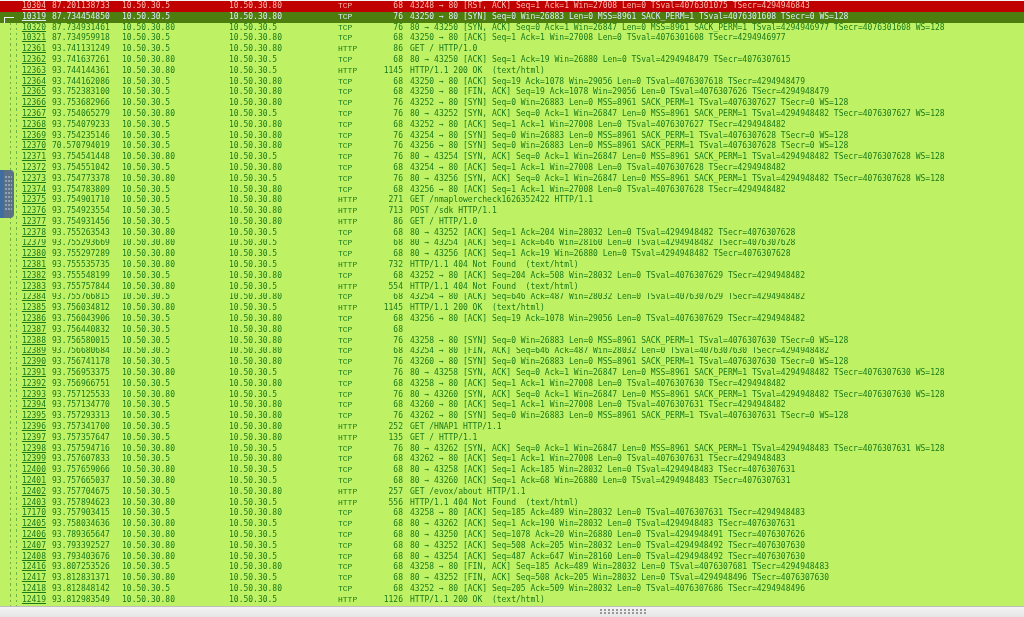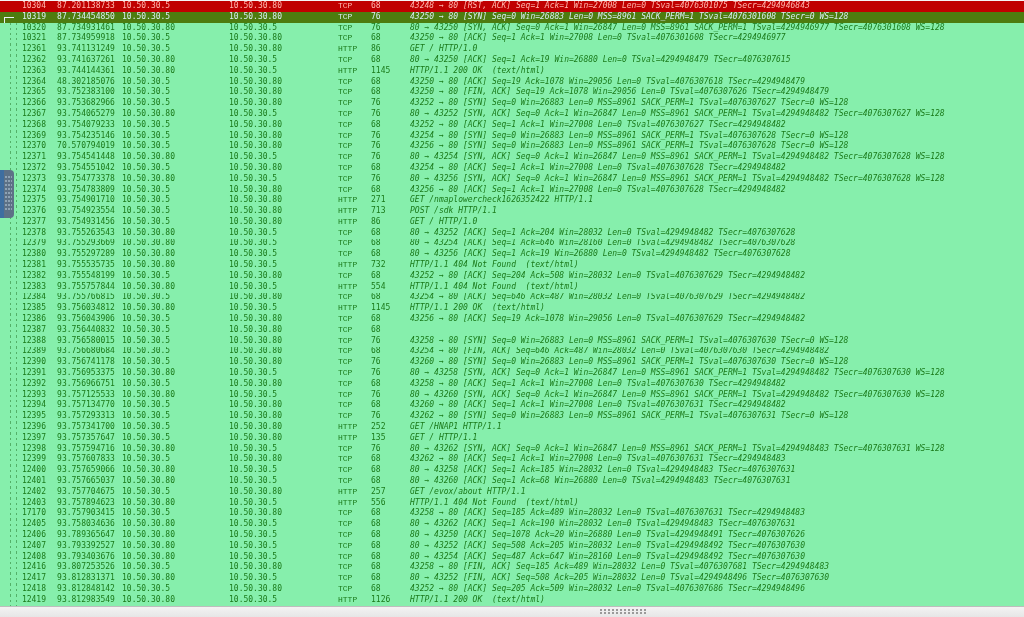--- a/index.html
+++ b/index.html
@@ -6,47 +6,47 @@
   body{width:1024px;height:617px;overflow:hidden;font-family:"DejaVu Sans Mono","Liberation Mono",monospace;}
   #packet-list{
     position:absolute;left:0;top:0;width:1024px;height:606px;
     border-top:1px solid #f4f4f4;
     background:#d9fcca;
     overflow:hidden;
   }
   .row{
     height:10.8px;line-height:10.9px;font-size:8px;
     display:flex;align-items:center;
-    background:#86efac;color:#1a7a1a;
+    background:#bef264;color:#1a7a1a;
     white-space:pre;overflow:hidden;
     cursor:default;
   }
   .row.bad{background:#c00000;color:#ffb6ad;}
   .row.selected{background:#4d7c0f;color:#d9edf3;}
   .c{flex:none;white-space:pre;overflow:hidden;}
   .c-gutter{width:18px;height:100%;position:relative;}
   .row:not(.bad):not(.selected) .c-gutter{
     background-image:
       repeating-linear-gradient(to bottom, rgba(22,100,22,.45) 0 2px, transparent 2px 5px),
       repeating-linear-gradient(to bottom, rgba(22,100,22,.45) 0 2px, transparent 2px 5px);
     background-size:1px 100%,1px 100%;
     background-position:10px 0,16px 0;
     background-repeat:no-repeat,no-repeat;
   }
   .row.selected .c-gutter::after{
     content:"";position:absolute;left:4px;top:5px;width:9px;height:5px;
     border-left:1px solid #e8f4fa;border-top:1px solid #e8f4fa;
   }
-  .c-no{width:28px;text-align:right;}
-  .c-time{width:68px;margin-left:6px;text-align:center;}
+  .c-no{width:28px;text-align:right;text-decoration:underline;}
+  .c-time{width:68px;margin-left:6px;}
   .c-src{width:107px;margin-left:2px;}
   .c-dst{width:109px;}
   .c-proto{width:33px;font-family:Liberation Mono, monospace;}
-  .c-len{width:32px;}
-  .c-info{flex:1 1 auto;margin-left:7px;overflow:hidden;font-style:italic;}
+  .c-len{width:32px;text-align:right;}
+  .c-info{flex:1 1 auto;margin-left:7px;overflow:hidden;}
   
   #left-grip{
     position:absolute;left:0;top:170px;width:14px;height:48px;
     background:linear-gradient(to right,#3e6ea0 0 4px,#5d7186 4px);
     border-radius:0 4px 4px 0;
     z-index:5;
   }
   #left-grip .dots{
     position:absolute;left:5px;top:6px;right:2px;bottom:6px;
     background-image:radial-gradient(circle at 1px 1px,#8ea2b4 0.8px,transparent 1px);
@@ -136,21 +136,21 @@
     <span class="c c-time">93.744144361</span>
     <span class="c c-src">10.50.30.80</span>
     <span class="c c-dst">10.50.30.5</span>
     <span class="c c-proto">HTTP</span>
     <span class="c c-len">1145</span>
     <span class="c c-info">HTTP/1.1 200 OK  (text/html)</span>
   </div>
     <div class="row">
     <span class="c c-gutter"></span>
     <span class="c c-no">12364</span>
-    <span class="c c-time">48.302185076</span>
+    <span class="c c-time">93.744162086</span>
     <span class="c c-src">10.50.30.5</span>
     <span class="c c-dst">10.50.30.80</span>
     <span class="c c-proto">TCP</span>
     <span class="c c-len">68</span>
     <span class="c c-info">43250 → 80 [ACK] Seq=19 Ack=1078 Win=29056 Len=0 TSval=4076307618 TSecr=4294948479</span>
   </div>
     <div class="row">
     <span class="c c-gutter"></span>
     <span class="c c-no">12365</span>
     <span class="c c-time">93.752383100</span>

